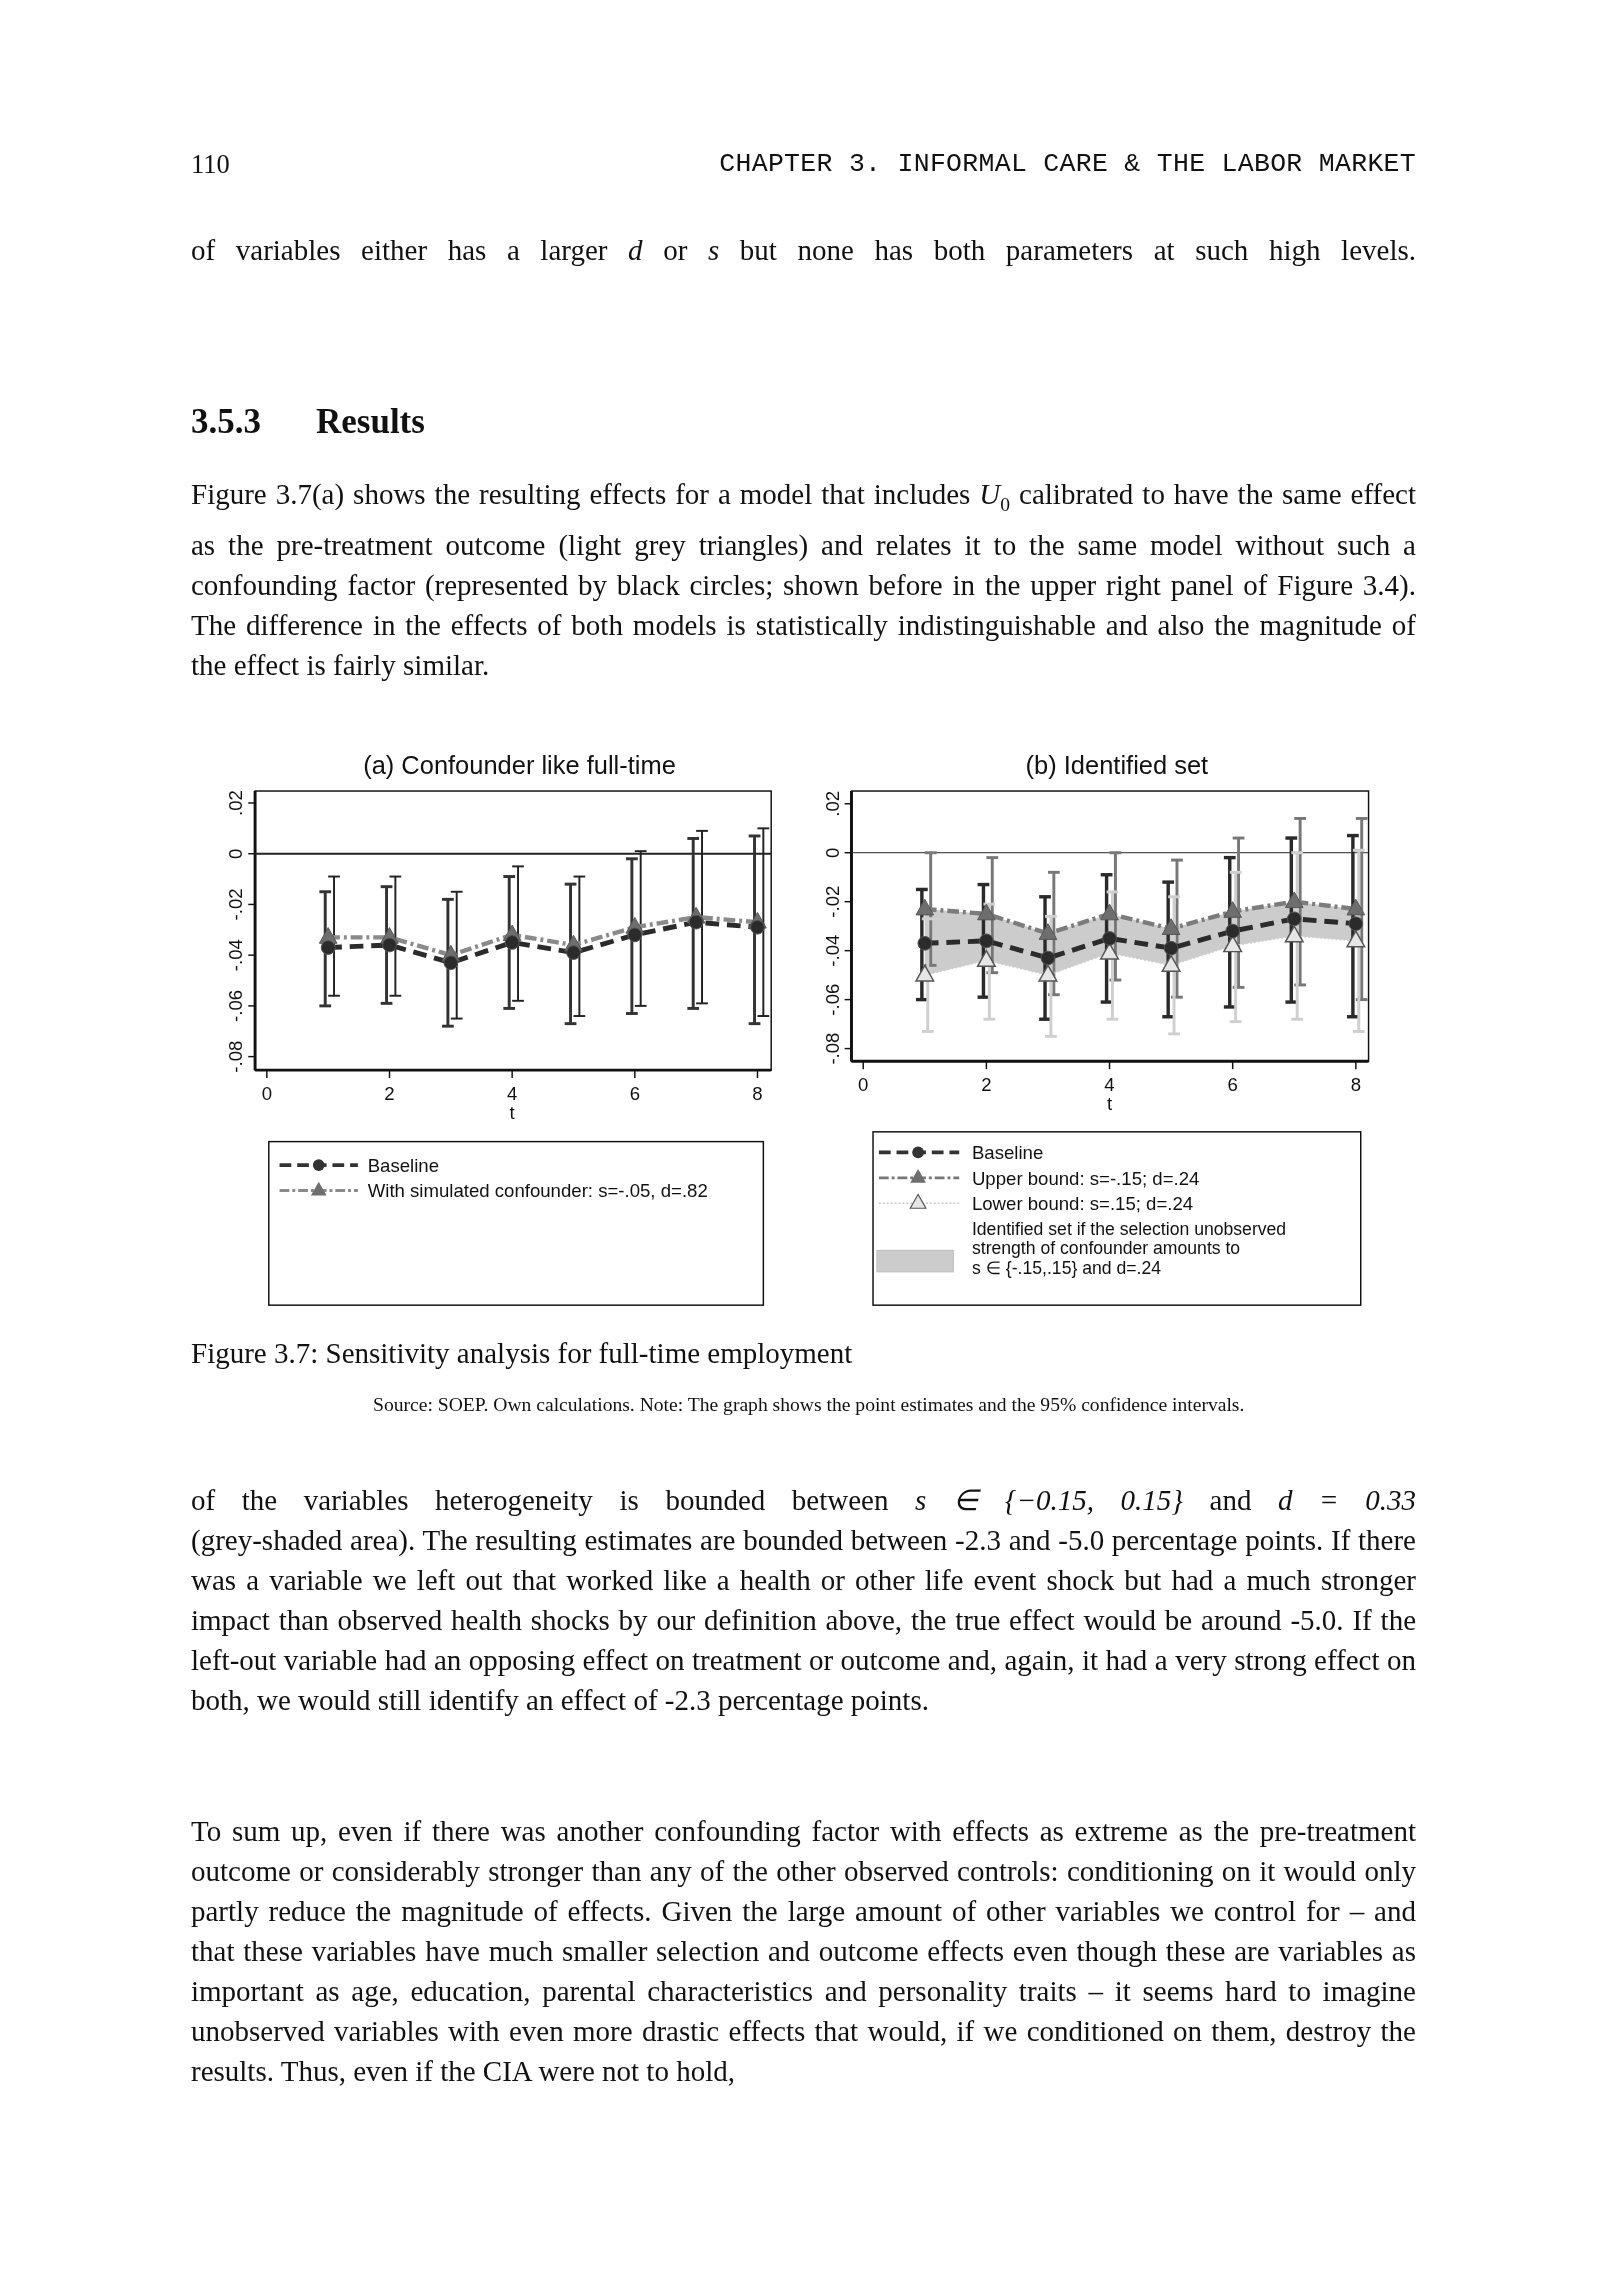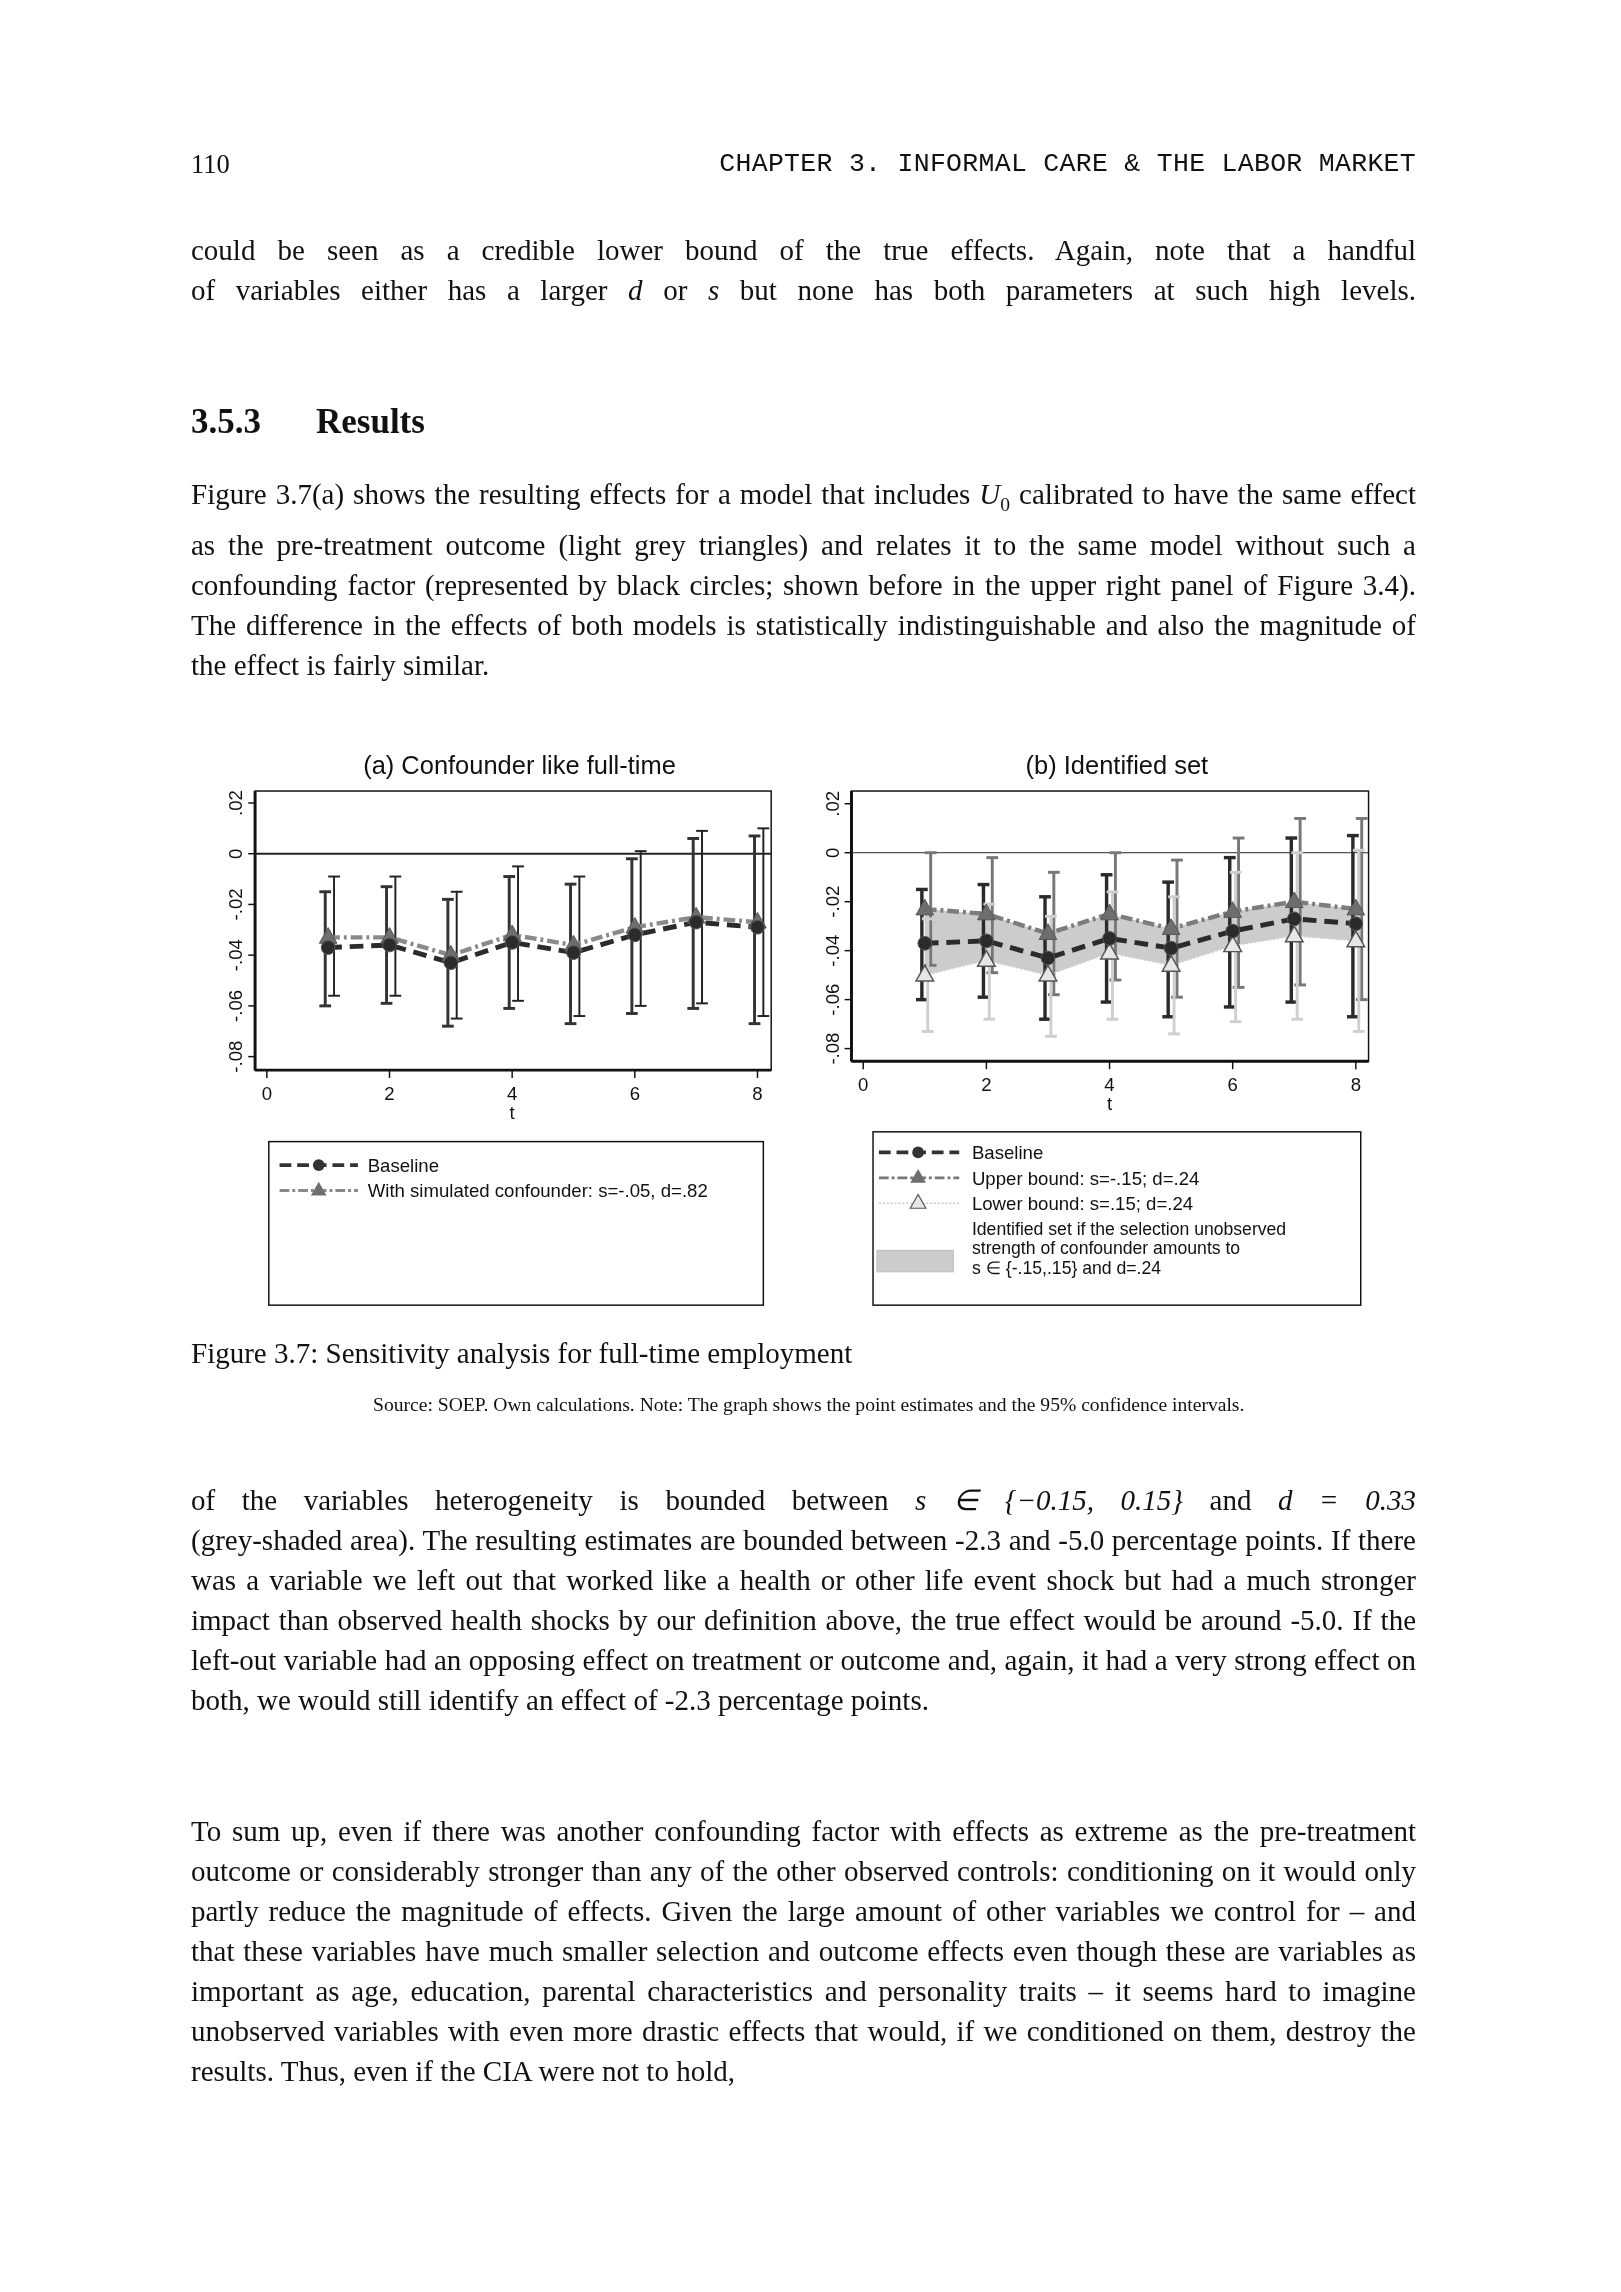--- a/index.html
+++ b/index.html
@@ -21,21 +21,20 @@
 <body>
 
 <div class="page">
 
   <div class="running-head">
     <span class="pnum">110</span>
     <span class="chap">CHAPTER 3.  INFORMAL CARE &amp; THE LABOR MARKET</span>
   </div>
 
   <div class="para" style="top:230px;">
-    <div style="text-align:justify;text-align-last:justify;">could be seen as a credible lower bound of the true effects. Again, note that a handful</div>
     <div style="text-align:justify;text-align-last:justify;"><span>of variables either has a larger </span><i>d</i><span> or </span><i>s</i><span> but none has both parameters at such high levels.</span></div>
   </div>
 
   <div class="section-head">
     <span class="num">3.5.3</span><span>Results</span>
   </div>
 
   <div class="para last" style="top:474px;text-align-last:left;">
     <span>Figure 3.7(a) shows the resulting effects for a model that includes </span><i>U</i><sub style="font-size:19.6px;">0</sub><span> calibrated to have the same effect as the pre-treatment outcome (light grey triangles) and relates it to the same model without such a confounding factor (represented by black circles; shown before in the upper right panel of Figure 3.4). The difference in the effects of both models is statistically indistinguishable and also the magnitude of the effect is fairly similar.</span>
   </div>

